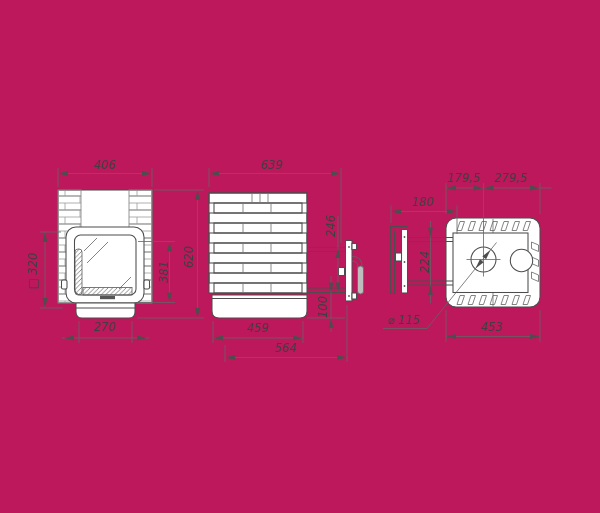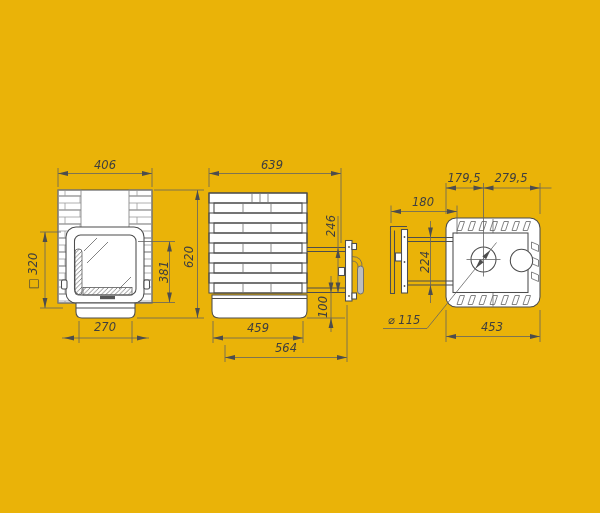--- a/index.html
+++ b/index.html
@@ -1,16 +1,16 @@
 <!DOCTYPE html>
 <html><head>
 <meta charset="utf-8">
 <style>
   html,body{margin:0;padding:0;background:#ffffff;}
-  .canvas{position:relative;width:600px;height:513px;background:#eab308;overflow:hidden;}
+  .canvas{position:relative;width:600px;height:513px;background:#be185d;overflow:hidden;}
   svg{display:block;}
   svg text{
     font-family:"DejaVu Sans", sans-serif;
     font-style:italic;
     font-size:11.5px;
     fill:#3f3f3f;
   }
   .main{stroke:#4d4d4d;stroke-width:1.05;fill:none;}
   .mainf{stroke:#4d4d4d;stroke-width:1.05;fill:#ffffff;}
   .thin{stroke:#636363;stroke-width:0.8;fill:none;}

